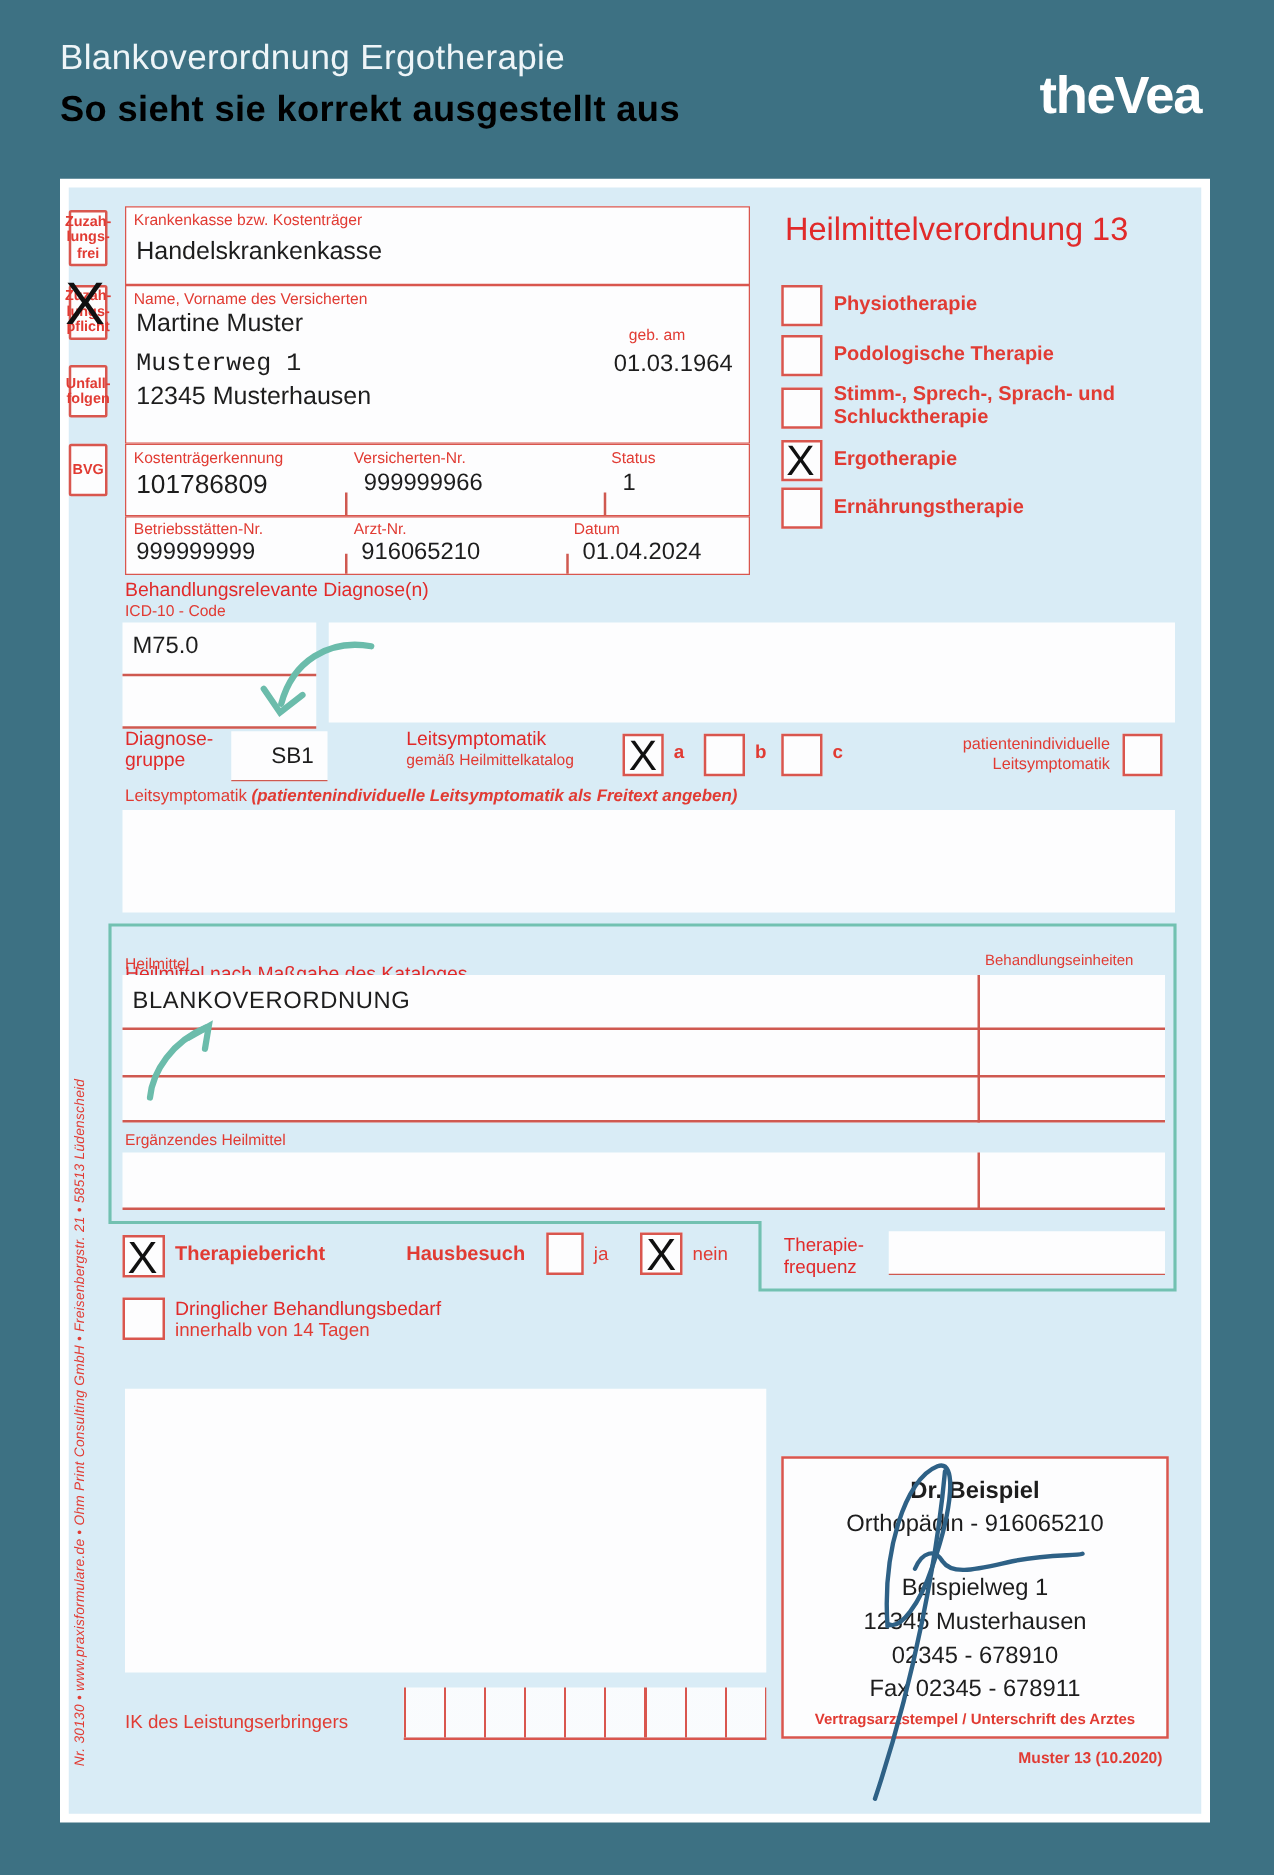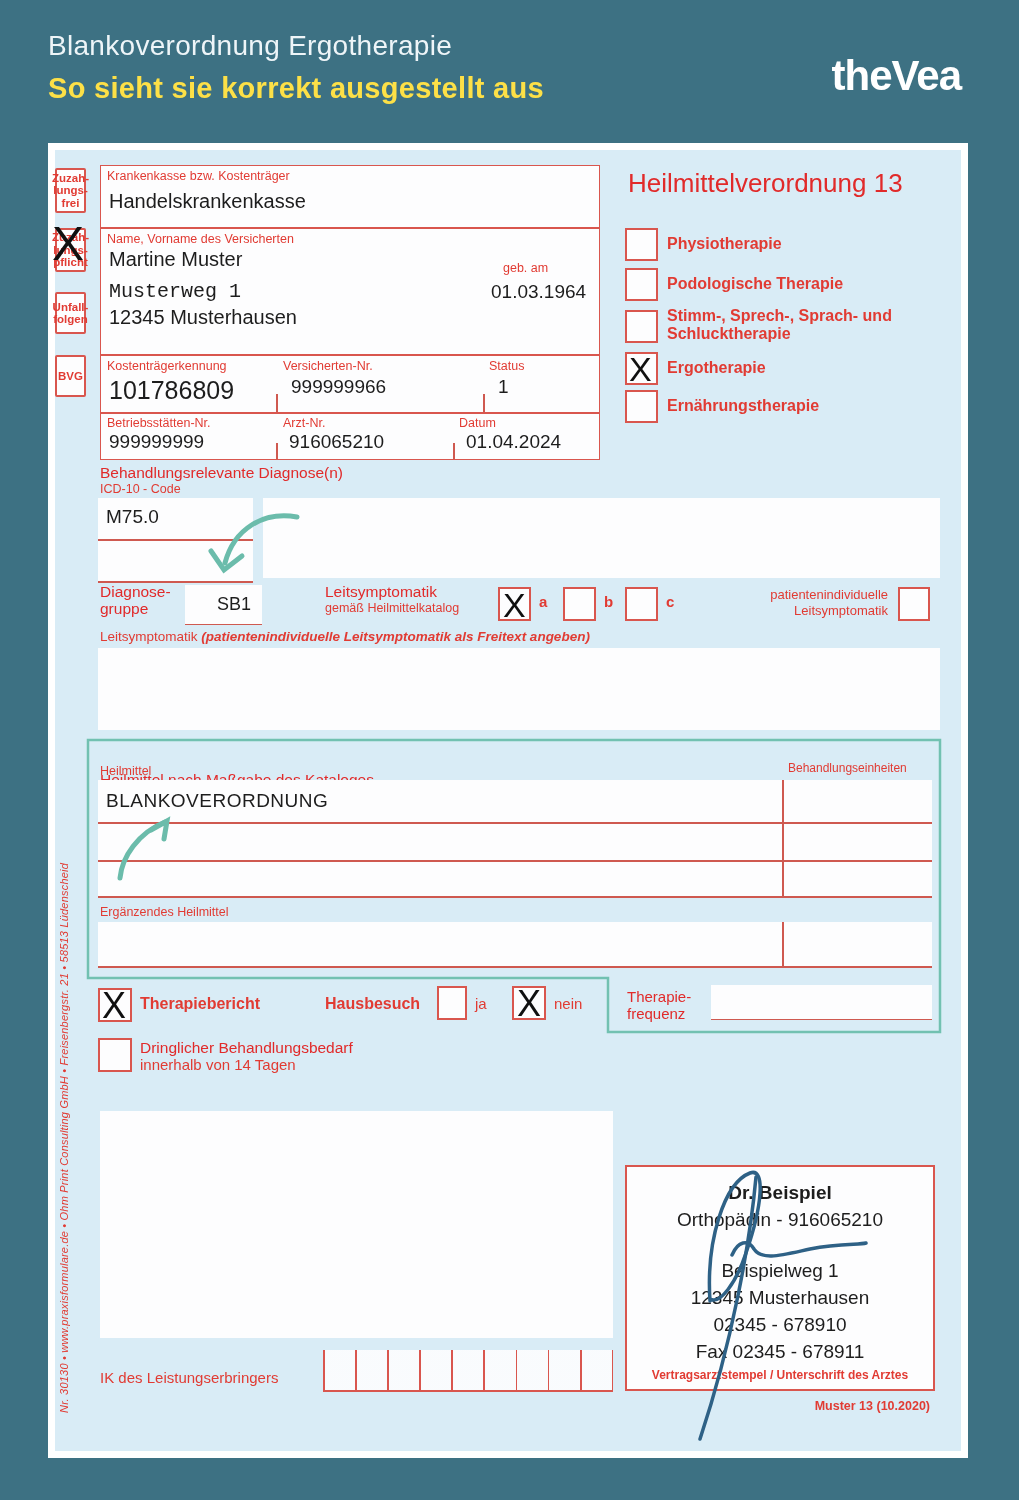--- a/index.html
+++ b/index.html
@@ -11,21 +11,21 @@
     --rl:#cf5950;
     --sea:#72c1b1;
     --sig:#2e6186;
     --ink:#1d1d1d;
   }
   *{margin:0;padding:0;box-sizing:border-box;}
   body{width:1019px;height:1500px;position:relative;background:var(--teal);
        font-family:"Liberation Sans",sans-serif;overflow:hidden;}
   .abs{position:absolute;}
   .t1{left:48px;top:30px;font-size:28px;color:#eef5f8;font-weight:400;letter-spacing:.3px;}
-  .t2{left:48px;top:72px;font-size:29px;color:#fde047;font-weight:700;letter-spacing:.3px;}
+  .t2{left:48px;top:72px;font-size:29px;color:#000000;font-weight:700;letter-spacing:.3px;}
   .logo{right:58px;top:52px;font-size:42px;color:#fff;font-weight:700;letter-spacing:-1px;}
   .paper{left:48px;top:143px;width:920px;height:1315px;background:#fff;}
   .bluefill{left:7px;top:7px;right:7px;bottom:7px;background:var(--blue);}
   .lbl{color:var(--red);font-size:12.5px;line-height:1.15;}
   .lblb{color:var(--red);font-weight:700;}
   .h{color:var(--redh);font-weight:400;}
   .val{color:var(--ink);}
   .wbox{background:#fdfdfe;}
   .rb{border:1.6px solid var(--rb);}
   .sidetab{width:31px;border:2px solid var(--rb);border-radius:2px;background:#fdfdfe;
@@ -82,21 +82,21 @@
     <div class="abs lbl" style="left:6px;top:3px;">Name, Vorname des Versicherten</div>
     <div class="abs val" style="left:8px;top:19px;font-size:20px;">Martine Muster</div>
     <div class="abs val" style="left:8px;top:51px;font-size:20px;font-family:Liberation Mono, monospace;">Musterweg 1</div>
     <div class="abs val" style="left:8px;top:77px;font-size:20px;">12345 Musterhausen</div>
     <div class="abs lbl" style="left:402px;top:32px;">geb. am</div>
     <div class="abs val" style="left:390px;top:52px;font-size:19px;">01.03.1964</div>
   </div>
 
   <div class="abs wbox rb" style="left:52px;top:212px;width:500px;height:58px;">
     <div class="abs lbl" style="left:6px;top:3px;">Kostenträgerkennung</div>
-    <div class="abs val" style="left:8px;top:20px;font-size:25px;">101786809</div>
+    <div class="abs val" style="left:8px;top:20px;font-size:21px;">101786809</div>
     <div class="abs lbl" style="left:182px;top:3px;">Versicherten-Nr.</div>
     <div class="abs val" style="left:190px;top:20px;font-size:19px;">999999966</div>
     <div class="abs lbl" style="left:388px;top:3px;">Status</div>
     <div class="abs val" style="left:397px;top:20px;font-size:19px;">1</div>
     <div class="abs tick" style="left:175px;bottom:0;height:18px;"></div>
     <div class="abs tick" style="left:382px;bottom:0;height:18px;"></div>
   </div>
 
   <div class="abs wbox rb" style="left:52px;top:270px;width:500px;height:47px;">
     <div class="abs lbl" style="left:6px;top:2px;">Betriebsstätten-Nr.</div>

